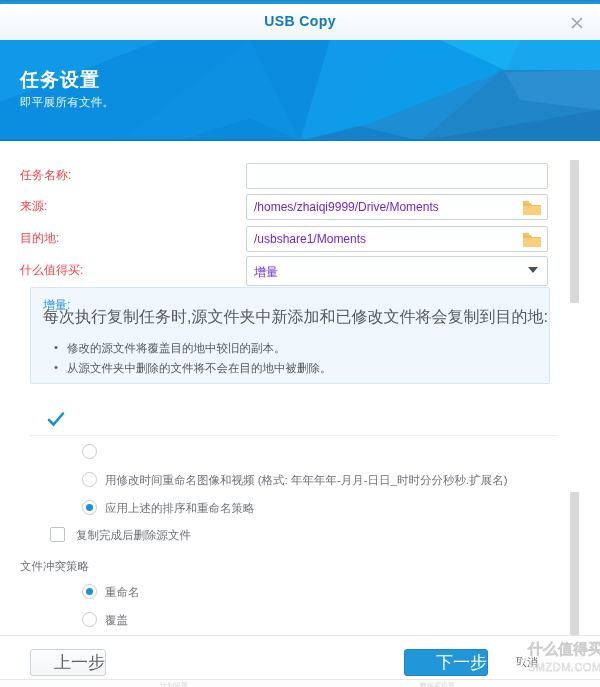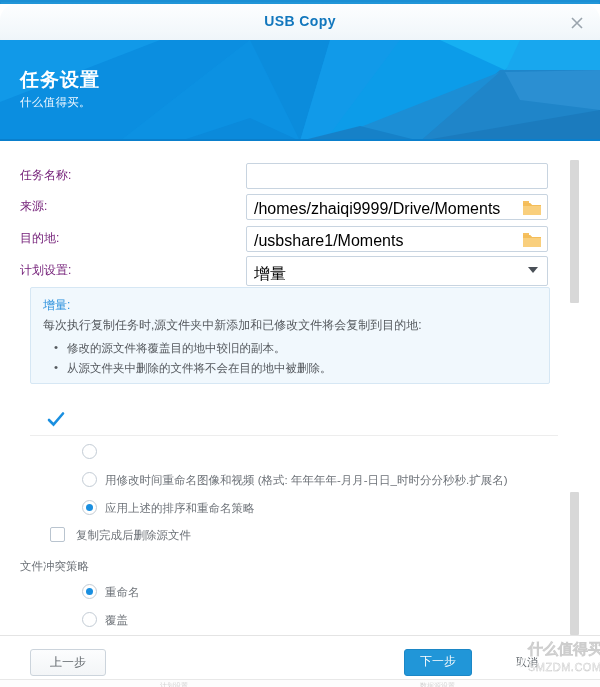--- a/index.html
+++ b/index.html
@@ -116,38 +116,38 @@
   .row {
     position: absolute;
     left: 0;
     width: 600px;
     height: 24px;
   }
   .row-label {
     position: absolute;
     left: 20px; top: 4px;
     font-size: 12px;
-    color: #701a75;
+    color: #ef4444;
     white-space: nowrap;
   }
 
   .field {
     position: absolute;
     left: 246px;
     width: 302px;
     height: 26px;
     background: #ffffff;
     border: 1px solid #c8d4e0;
     border-radius: 2px;
   }
   .field-value {
     position: absolute;
     left: 7px; top: 5px;
-    font-size: 16px;
-    color: #000000;
+    font-size: 12px;
+    color: #6d28d9;
     white-space: nowrap;
     overflow: hidden;
     width: 258px;
   }
   .field.tall { height: 30px; }
   .field.tall .field-value { top: 7px; }
 
   .folder-btn {
     position: absolute;
     right: 3px; top: 3px;
@@ -176,22 +176,22 @@
   }
   .info-head {
     position: absolute;
     left: 12px; top: 9px;
     font-size: 12px;
     font-weight: normal;
     color: #2a8fdc;
   }
   .info-desc {
     position: absolute;
-    left: 12px; top: 29px;
-    font-size: 12px;
+    left: 12px; top: 19px;
+    font-size: 16px;
     color: #55595e;
     white-space: nowrap;
   }
   .info-li {
     position: absolute;
     left: 36px;
     font-size: 11.5px;
     color: #55595e;
     white-space: nowrap;
   }
@@ -277,40 +277,39 @@
     position: absolute;
     left: 0; top: 635px;
     width: 600px; height: 52px;
     background: #ffffff;
     border-top: 1px solid #e4e4e4;
   }
   .btn {
     position: absolute;
     height: 27px;
     border-radius: 3px;
-    font-size: 12px;
+    font-size: 17px;
     line-height: 25px;
-    text-align: center;
+    text-align: right;
     cursor: pointer;
     white-space: nowrap;
   }
   .btn-secondary {
     left: 30px; top: 13px;
     width: 76px;
     background: linear-gradient(to bottom,#fcfdfe,#f3f5f7);
     border: 1px solid #ccd4dc;
     color: #5d6368;
   }
   .btn-primary {
     left: 404px; top: 13px;
-    width: 68px;
+    width: 84px;
     background: #2196d8;
     border: 1px solid #1c87c6;
     color: #ffffff;
-    font-family: Liberation Mono, monospace;
   }
   .btn-cancel {
     left: 516px; top: 13px;
     width: 50px;
     background: transparent;
     border: none;
     color: #5d6368;
     text-align: left;
     font-size: 11px;
     line-height: 27px;
@@ -357,21 +356,21 @@
       <polygon points="500,30 600,30 600,101 420,101" fill="#1f85c9"></polygon>
       <polygon points="505,32 600,30 600,70 520,60" fill="#2b8fd2"></polygon>
       <polygon points="325,101 500,32 420,101" fill="#1c8ed5"></polygon>
       <polygon points="420,101 600,70 600,101" fill="#1b7bbe"></polygon>
       <polygon points="120,101 300,101 210,101" fill="#0a8bdd"></polygon>
       <polygon points="180,101 300,101 250,78" fill="#0b8adb"></polygon>
       <polygon points="300,101 420,101 360,86" fill="#1681c8"></polygon>
       <rect x="0" y="99" width="600" height="2" fill="#0a7fcc"></rect>
     </svg>
     <div class="hero-title">任务设置</div>
-    <div class="hero-sub">什么值得买。</div>
+    <div class="hero-sub">即平展所有文件。</div>
   </div>
 
   <div class="content">
 
     <div class="row" style="top:22px">
       <div class="row-label">任务名称:</div>
       <div class="field" style="top:0">
         <div class="field-value" placeholder=""></div>
       </div>
     </div>
@@ -398,21 +397,21 @@
           <svg width="24" height="22" viewBox="0 0 24 22">
             <path d="M3 3 h6 v3 h-6 z" fill="#f6c061"></path>
             <path d="M3 5 h7 l2 2 h9 v10 h-18 z" fill="#f9cf7d"></path>
             <path d="M3 5 h7 l2 2 h9 v1 h-18 z" fill="#f4bd59"></path>
           </svg>
         </div>
       </div>
     </div>
 
     <div class="row" style="top:117px">
-      <div class="row-label">计划设置:</div>
+      <div class="row-label">什么值得买:</div>
       <div class="field tall" style="top:-2px">
         <div class="field-value">增量</div>
         <div class="select-caret"></div>
       </div>
     </div>
 
     <div class="infobox">
       <div class="info-head">增量:</div>
       <div class="info-desc">每次执行复制任务时,源文件夹中新添加和已修改文件将会复制到目的地:</div>
       <div class="info-li" style="top:53px">修改的源文件将覆盖目的地中较旧的副本。</div>

